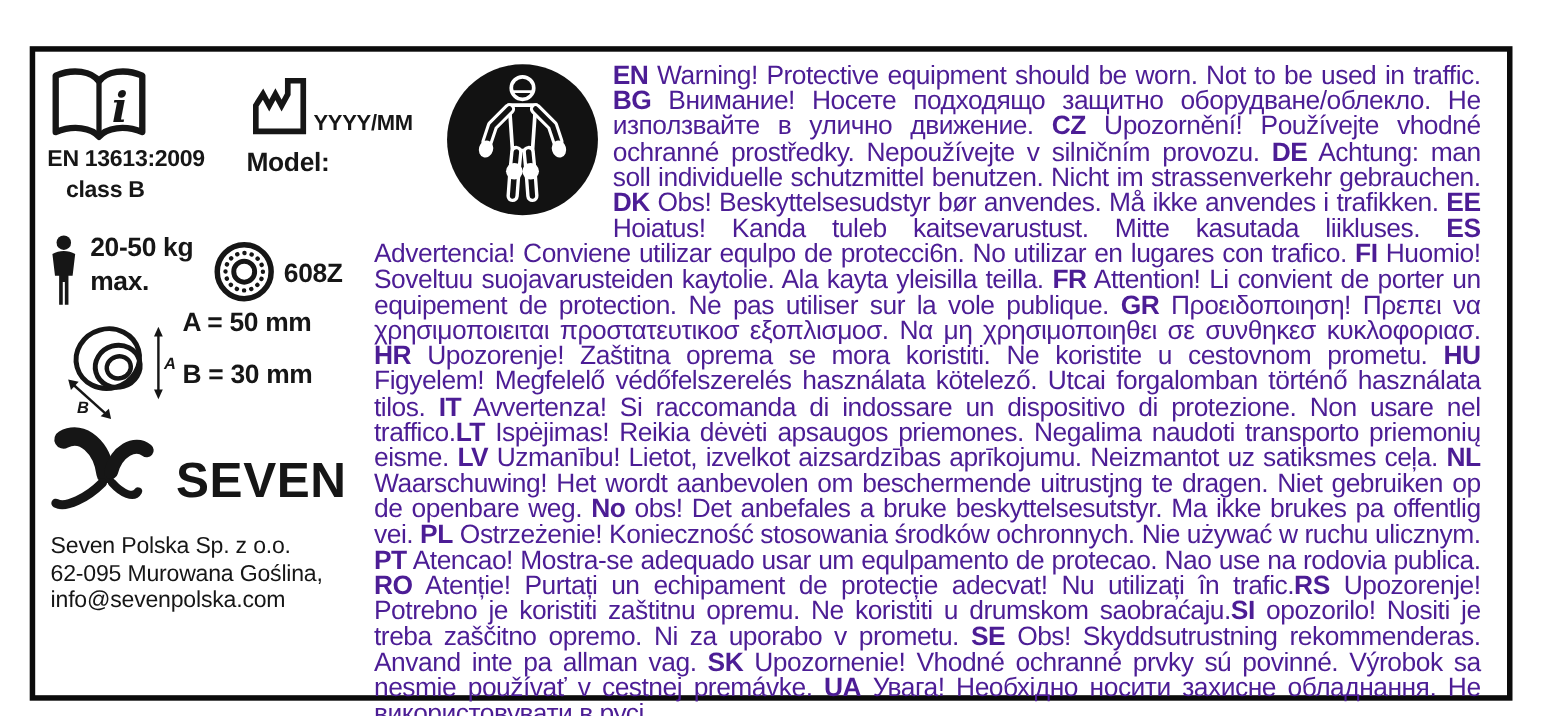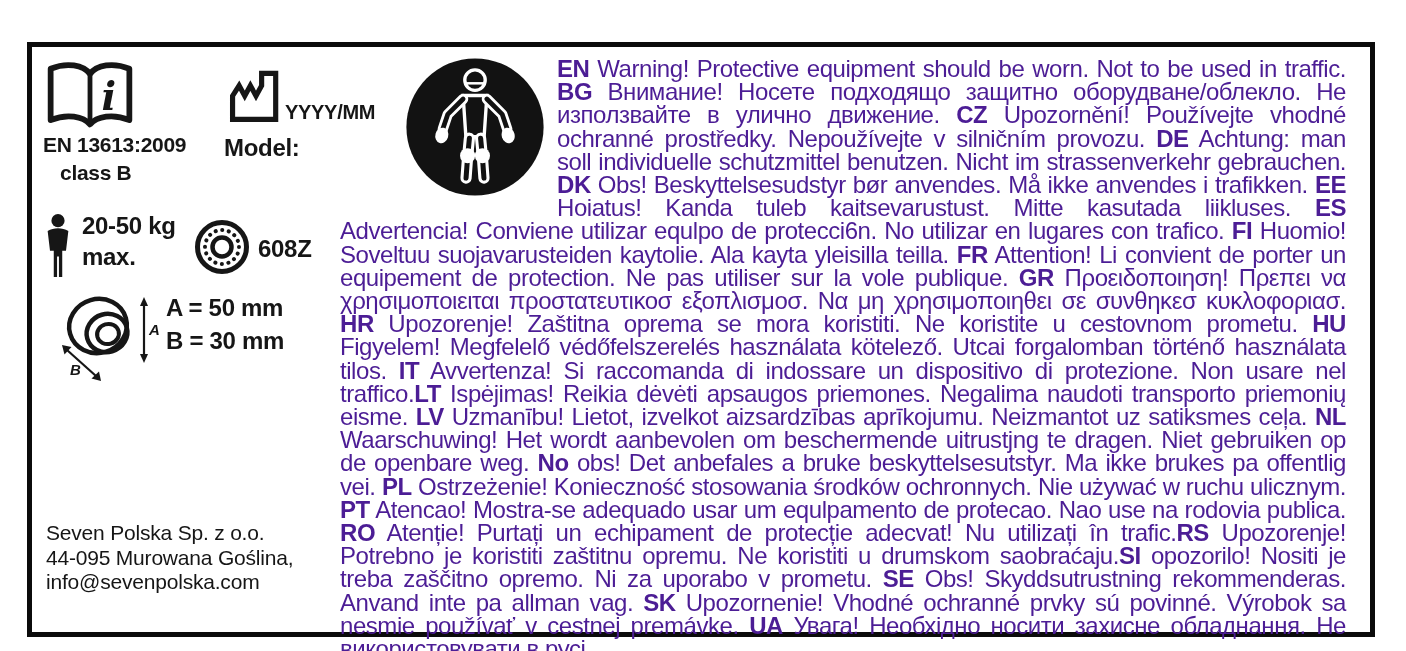--- a/index.html
+++ b/index.html
@@ -89,27 +89,36 @@
         <polygon points="88,4 84,13 92,13" fill="#161616"></polygon>
         <polygon points="88,70 84,61 92,61" fill="#161616"></polygon>
         <text x="93" y="42" font-size="15" font-weight="bold" font-style="italic" fill="#161616">A</text>
 
         <line x1="11" y1="57" x2="40" y2="83" stroke="#161616" stroke-width="2.2"></line>
         <polygon points="6,52 8.5,61.5 15.5,54" fill="#161616"></polygon>
         <polygon points="45,88 35.5,85.5 43,78.5" fill="#161616"></polygon>
         <text x="14" y="82" font-size="15" font-weight="bold" font-style="italic" fill="#161616">B</text>
       </svg>
     </div>
-    <div class="abs bi" style="left:134px;top:247px;text-align:right;">A = 50 mm</div>
+    <div class="abs bi" style="left:134px;top:233px;text-align:right;">A = 50 mm</div>
     <div class="abs bi" style="left:134px;top:280px;">B = 30 mm</div>
 
+    <div class="abs" style="left:12px;top:338px;display:flex;align-items:center;">
+      <svg width="108" height="92" viewBox="0 0 110 92">
+        <path d="M14 14 C32 4 50 22 53 46" fill="none" stroke="#161616" stroke-width="17" stroke-linecap="round"></path>
+        <path d="M58 44 C63 25 80 15 91 24" fill="none" stroke="#161616" stroke-width="13" stroke-linecap="round"></path>
+        <path d="M50 54 C36 68 16 78 7 73" fill="none" stroke="#161616" stroke-width="8.5" stroke-linecap="round"></path>
+        <path d="M59 54 C68 64 79 69 83 62" fill="none" stroke="#161616" stroke-width="7.5" stroke-linecap="round"></path>
+      </svg>
+      <div class="seven-word" style="margin-left:8px;margin-top:12px;">SEVEN</div>
+    </div>
 
-    <div class="abs addr" style="left:14px;top:438px;margin-top:36px;">
+    <div class="abs addr" style="left:14px;top:438px;">
         <div>Seven Polska Sp. z o.o.</div>
-        <div>44-095 Murowana Goślina,</div>
+        <div>62-095 Murowana Goślina,</div>
         <div>info@sevenpolska.com</div>
       </div>
   </div>
 
   <div class="warn">
     <span class="ppe-float">
       <svg width="140" height="140" viewBox="0 0 100 100">
         <circle cx="50" cy="50" r="49" fill="#121212"></circle>
 
         <circle cx="50" cy="16.5" r="7.3" fill="none" stroke="#fff" stroke-width="2.4"></circle>

